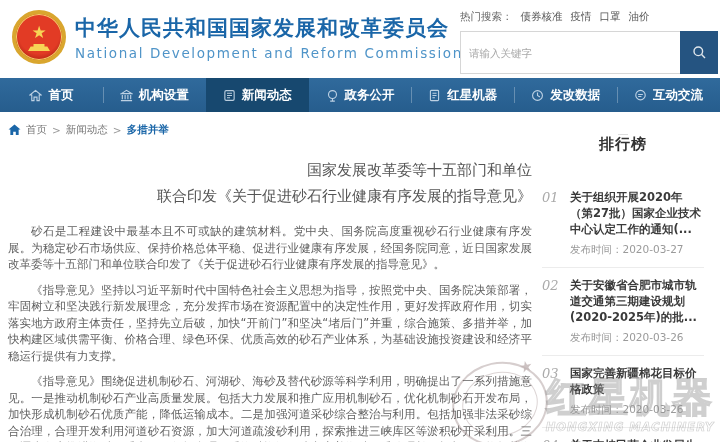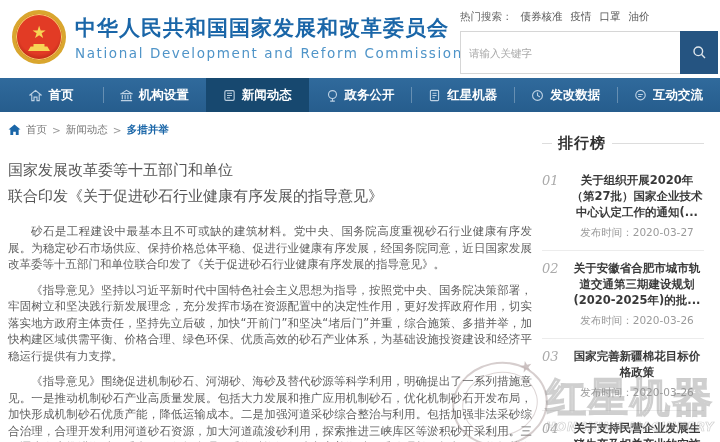--- a/index.html
+++ b/index.html
@@ -44,36 +44,36 @@
 
   
   .content { display:flex; padding:0 8px; }
   .main { width:534px; padding-right:10px; }
   .breadcrumb { display:flex; align-items:center; gap:5px; font-size:10.5px; color:#777;
     padding:11px 0 4px 0; }
   .breadcrumb .crumb { cursor:pointer; }
   .breadcrumb .sep { color:#999; }
   .breadcrumb .current { color:#1a66a8; font-weight:bold; }
 
-  .article-title { text-align:left; color:#555; font-size:15px; line-height:26px; margin-top:16px; }
+  .article-title { text-align:right; color:#555; font-size:15px; line-height:26px; margin-top:16px; }
   .article-body { margin-top:14px; }
   .article-body p { font-size:11.5px; color:#5f5f5f; line-height:16.5px; text-align:justify;
     text-indent:2em; margin-bottom:9px; }
 
   
   .sidebar { width:162px; padding-top:22px; }
-  .rank-head { display:flex; align-items:center; margin-bottom:10px; }
+  .rank-head { display:flex; align-items:center; margin-bottom:26px;flex-direction:column; }
   .rank-head .line-s { width:10px; height:1px; background:#ddd; }
   .rank-head .line-l { flex:1; height:1px; background:#ddd; }
   .rank-title { font-size:15px; font-weight:bold; color:#333; padding:0 6px; letter-spacing:1px; }
   .rank-item { display:flex; gap:8px; padding:9px 0 10px 0; border-bottom:1px solid #ececec; cursor:pointer; }
   .rank-item:last-child { border-bottom:none; }
   .rank-num { font-family:"DejaVu Serif","Liberation Serif",serif; font-style:italic;
     font-size:13px; color:#aaa; width:20px; flex:0 0 auto; padding-top:1px; }
-  .rank-body { flex:1; min-width:0;text-align:center; }
+  .rank-body { flex:1; min-width:0; }
   .rank-item-title { font-size:11.5px; font-weight:bold; color:#3a3a3a; line-height:16px; }
   .rank-item-date { font-size:10.5px; color:#9a9a9a; margin-top:6px; }
 
   
   .watermark { position:absolute; pointer-events:none; }
   .wm-text { right:2px; top:376px; width:176px; text-align:center; opacity:.55; }
   .wm-cn { font-size:40px; font-weight:bold; letter-spacing:2px; color:rgba(255,255,255,.05);
     -webkit-text-stroke:1.3px rgba(145,145,145,.8); line-height:1.05; white-space:nowrap; }
   .wm-en { font-size:11.5px; font-weight:bold; font-style:italic; letter-spacing:1px;
     color:rgba(255,255,255,.05); -webkit-text-stroke:.7px rgba(150,150,150,.8); margin-top:2px; white-space:nowrap; }

